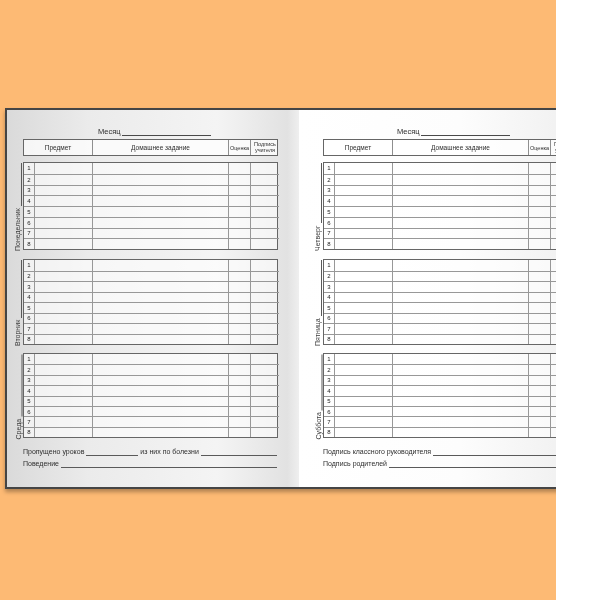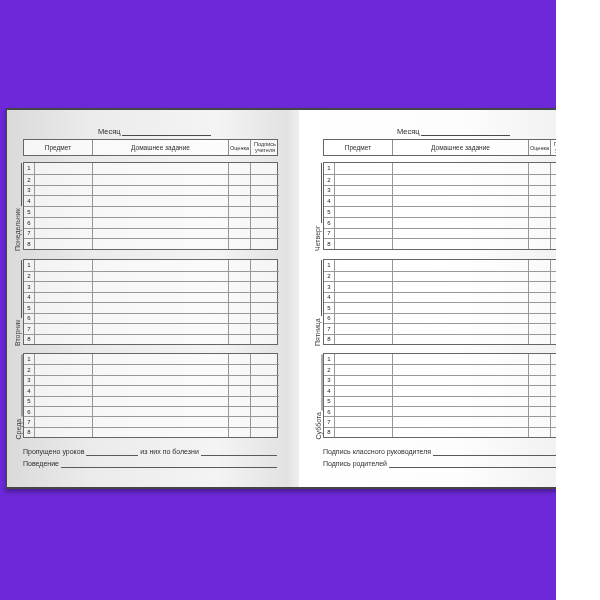--- a/index.html
+++ b/index.html
@@ -1,16 +1,16 @@
 <!DOCTYPE html>
 <html><head>
 <meta charset="utf-8">
 <style>
   html,body{margin:0;padding:0;background:#ffffff;font-family:"Liberation Sans",sans-serif;}
-  .stage{position:relative;width:556px;height:600px;background:#6d28d9;overflow:hidden;}
+  .stage{position:relative;width:556px;height:600px;background:#fdba74;overflow:hidden;}
 
   .diary{position:absolute;left:5px;top:108px;width:589px;height:381px;box-sizing:border-box;
          border:2px solid #454545;display:flex;box-shadow:0 3px 4px rgba(0,0,0,.3);}
   .page{position:relative;height:377px;}
   .page.left{width:292px;
     background:linear-gradient(to right,#dadada 0%,#ebebeb 28%,#f4f4f4 72%,#e2e2e2 96%,#efefef 100%);}
   .page.right{width:293px;
     background:linear-gradient(to right,#ffffff 0%,#fdfdfd 55%,#f1f1f1 90%,#e7e7e7 100%);}
 
   .month-row{position:absolute;top:15px;left:91px;display:flex;align-items:flex-end;height:11px;}

